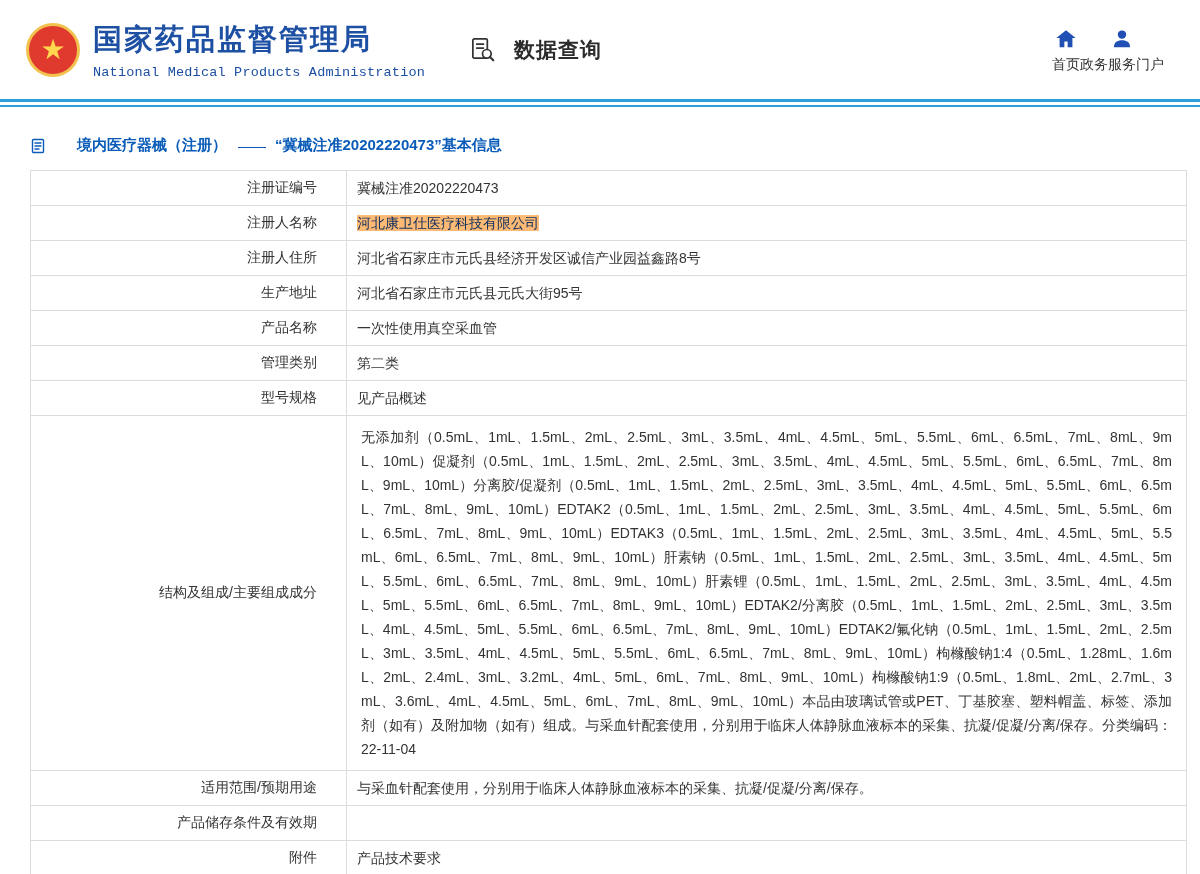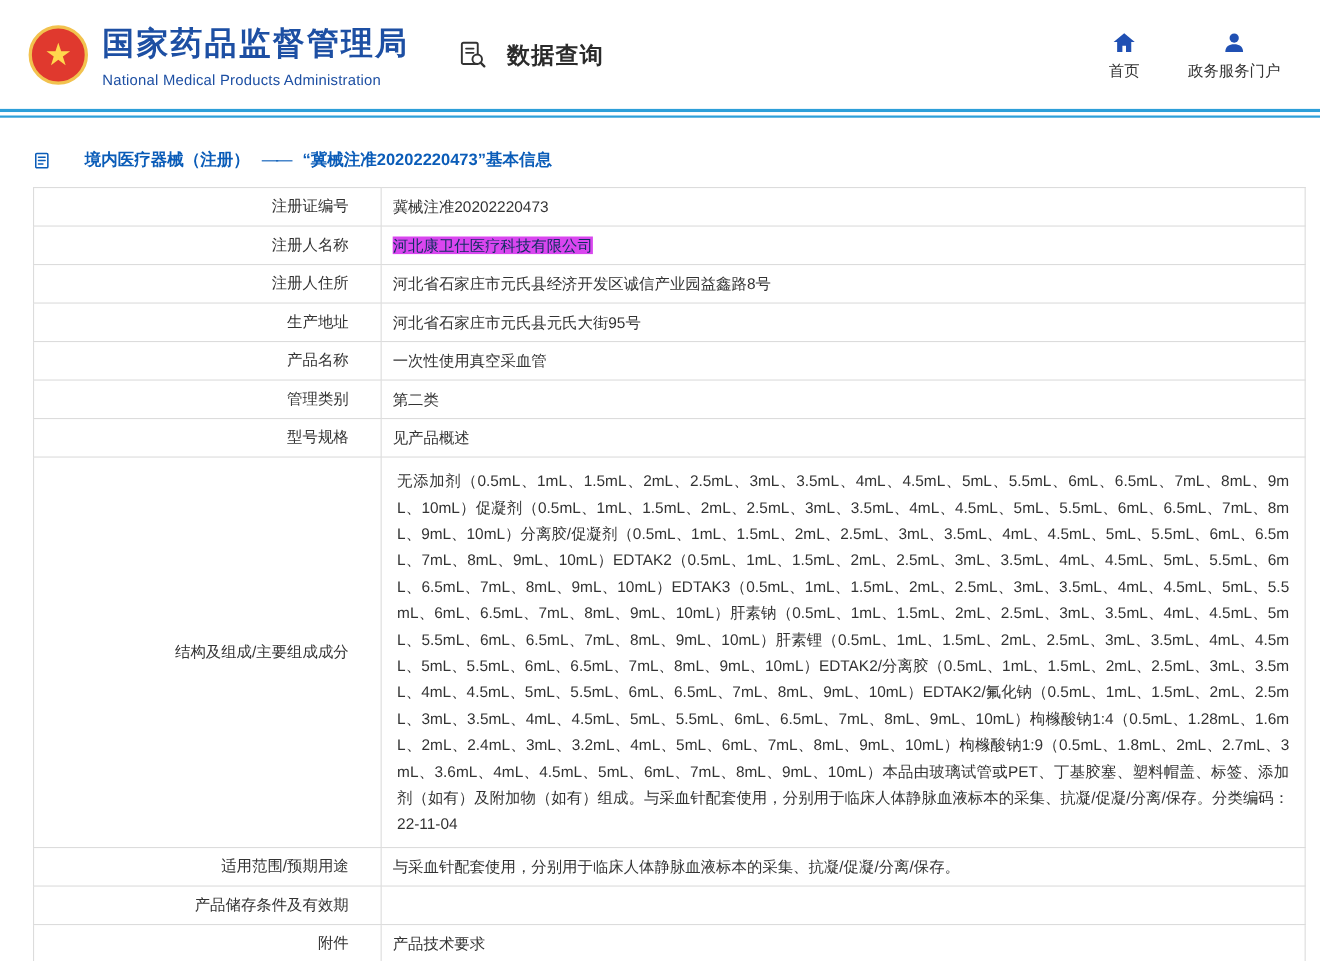--- a/index.html
+++ b/index.html
@@ -12,29 +12,29 @@
 
   
   .header { height: 99px; display: flex; align-items: center; padding: 0 36px 0 26px; background:#fff; }
   .brand { display: flex; align-items: center; }
   .emblem {
     width: 54px; height: 54px; border-radius: 50%;
     background: #e0392e; border: 3px solid #f2c24e;
     display: flex; align-items: center; justify-content: center;
     color: #ffd84d; font-size: 28px; line-height: 1; flex: none;
   }
-  .brand-text { margin-left: 13px; color: #1d4fa3; }
+  .brand-text { margin-left: 13px; color: #1d4fa3; font-family: Liberation Mono, monospace; }
   .brand-cn { font-size: 29px; font-weight: 700; letter-spacing: 2px; }
   .brand-en { font-size: 13.5px; margin-top: 5px; letter-spacing: 0.2px; }
 
   .module { display: flex; align-items: center; margin-left: 44px; gap: 18px; justify-content: space-between; }
   .module svg { width: 27px; height: 27px; display: block; }
   .module-label { font-size: 21px; color: #2b2b2b; font-weight: 700; letter-spacing: 1px; }
 
-  .top-nav { margin-left: auto; display: flex; gap: 44px; padding-top: 2px; text-align: right; }
+  .top-nav { margin-left: auto; display: flex; padding-top: 2px; text-align: right; }
   .nav-item { display: flex; flex-direction: column; align-items: center; gap: 6px; font-size: 14px; color: #333; cursor: pointer; }
   .nav-item svg { width: 22px; height: 22px; display: block; }
 
   
   .rule-top { height: 3px; background: #2d9fd9; }
   .rule-gap { height: 3px; background: #ffffff; }
   .rule-bottom { height: 2px; background: #2d9fd9; }
 
   
   .breadcrumb {
@@ -51,21 +51,21 @@
     border-collapse: collapse; table-layout: fixed;
     margin: 0 8px 0 30px; width: 1157px; background: #fff;
   }
   .detail-table td { border: 1px solid #dcdcdc; font-size: 14px; vertical-align: middle; }
   td.label { width: 316px; text-align: right; padding: 7px 29px; color: #333; height: 35px; white-space: nowrap; }
   td.value { padding: 7px 10px; color: #333; line-height: 20px; }
   td.value.long {
     line-height: 24px; text-align: justify; word-break: break-all;
     padding: 9px 14px; font-size: 14px;
   }
-  .selected { background: #d946ef; color: #0d2d5e; }
+  .selected { background: #fdba74; color: #0d2d5e; }
 </style>
 </head>
 <body>
 
 <div class="header">
   <div class="brand">
     <div class="emblem">★</div>
     <div class="brand-text">
       <div class="brand-cn">国家药品监督管理局</div>
       <div class="brand-en">National Medical Products Administration</div>

